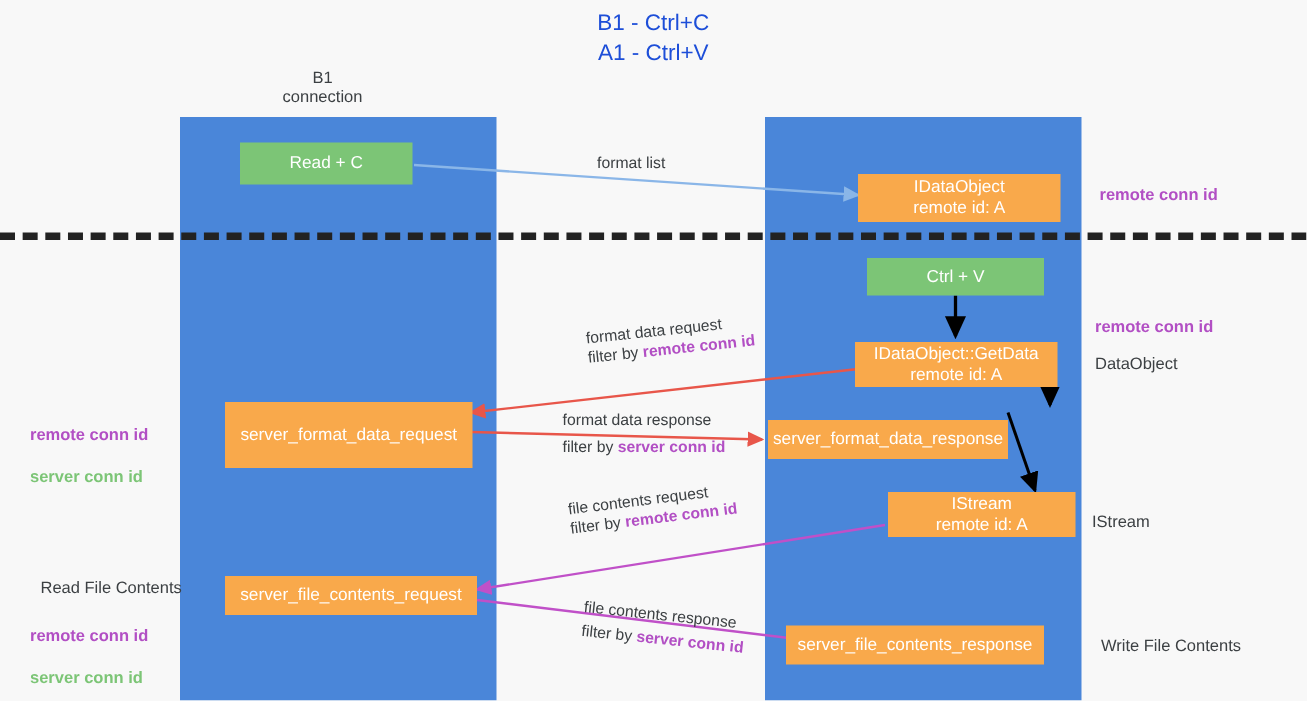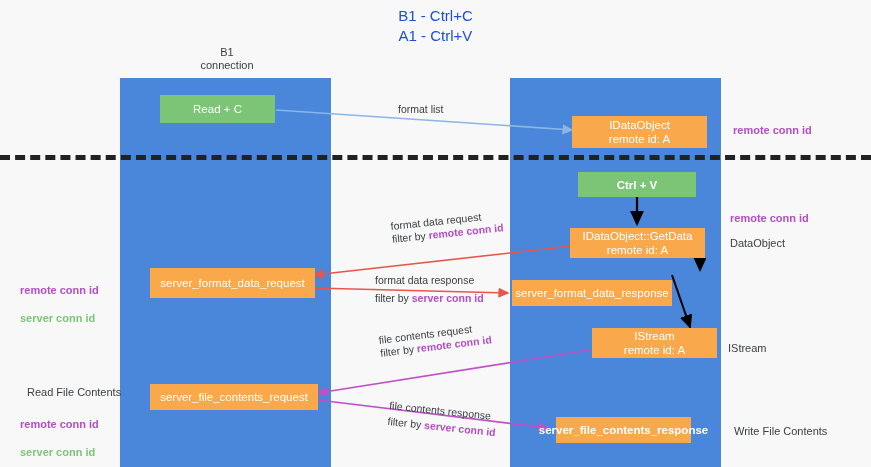--- a/index.html
+++ b/index.html
@@ -16,21 +16,21 @@
   .title {
     position:absolute; left:0; top:6px; width:871px;
     text-align:center; font-size:15px; line-height:20px; color:#1d4ed8;
     white-space:pre-line;
   }
 
   .col-head {
     position:absolute; text-align:center; font-size:11px;
     line-height:13px; color:#3c4043; white-space:pre-line;
   }
-  .col-head.b1 { left:152px; top:46px; width:150px;text-align:center; }
+  .col-head.b1 { left:140px; top:46px; width:150px;text-align:center; }
   .col-head.a1 { left:560px; top:46px; width:150px; }
 
   .lane {
     position:absolute; background:#4a86d9; top:78px; height:389px;
   }
   .lane.b1 { left:120px; width:211px; }
   .lane.a1 { left:510px; width:211px; }
 
   .box {
     position:absolute; box-sizing:border-box;
@@ -108,35 +108,35 @@
     <line x1="590" y1="350" x2="318" y2="393" stroke="#c050c8" stroke-width="1.6" marker-end="url(#ah-mag)"></line>
 
     <line x1="318" y1="400" x2="548" y2="428" stroke="#c050c8" stroke-width="1.6" marker-end="url(#ah-mag)"></line>
   </svg>
 
   <div class="box green" style="left:160px; top:95px; width:115px; height:28px;">Read + C</div>
 
   <div class="box orange" style="left:572px; top:116px; width:135px; height:32px;">IDataObject
 remote id: A</div>
 
-  <div class="box green" style="left:578px; top:172px; width:118px; height:25px;font-weight:bold;">Ctrl + V</div>
+  <div class="box green" style="left:578px; top:172px; width:118px; height:25px;">Ctrl + V</div>
 
   <div class="box orange" style="left:570px; top:228px; width:135px; height:30px;">IDataObject::GetData
 remote id: A</div>
 
-  <div class="box orange" style="left:150px; top:268px; width:165px; height:30px;text-align:right;">server_format_data_request</div>
+  <div class="box orange" style="left:150px; top:268px; width:165px; height:44px;text-align:right;">server_format_data_request</div>
 
   <div class="box orange" style="left:512px; top:280px; width:160px; height:26px;">server_format_data_response</div>
 
   <div class="box orange" style="left:592px; top:328px; width:125px; height:30px;">IStream
 remote id: A</div>
 
   <div class="box orange" style="left:150px; top:384px; width:168px; height:26px;">server_file_contents_request</div>
 
-  <div class="box orange" style="left:556px; top:417px; width:135px; height:26px;font-weight:bold;">server_file_contents_response</div>
+  <div class="box orange" style="left:524px; top:417px; width:172px; height:26px;">server_file_contents_response</div>
 
   <div class="dashed"></div>
 
   <div class="edge-label" style="left:398px; top:103px;">format list</div>
 
   <div class="edge-label rot" style="left:390px; top:220px; transform:rotate(-6deg);">
     <div>format data request</div>
     <div>
       <span>filter by </span><span class="hl-purple">remote conn id</span>
     </div>

